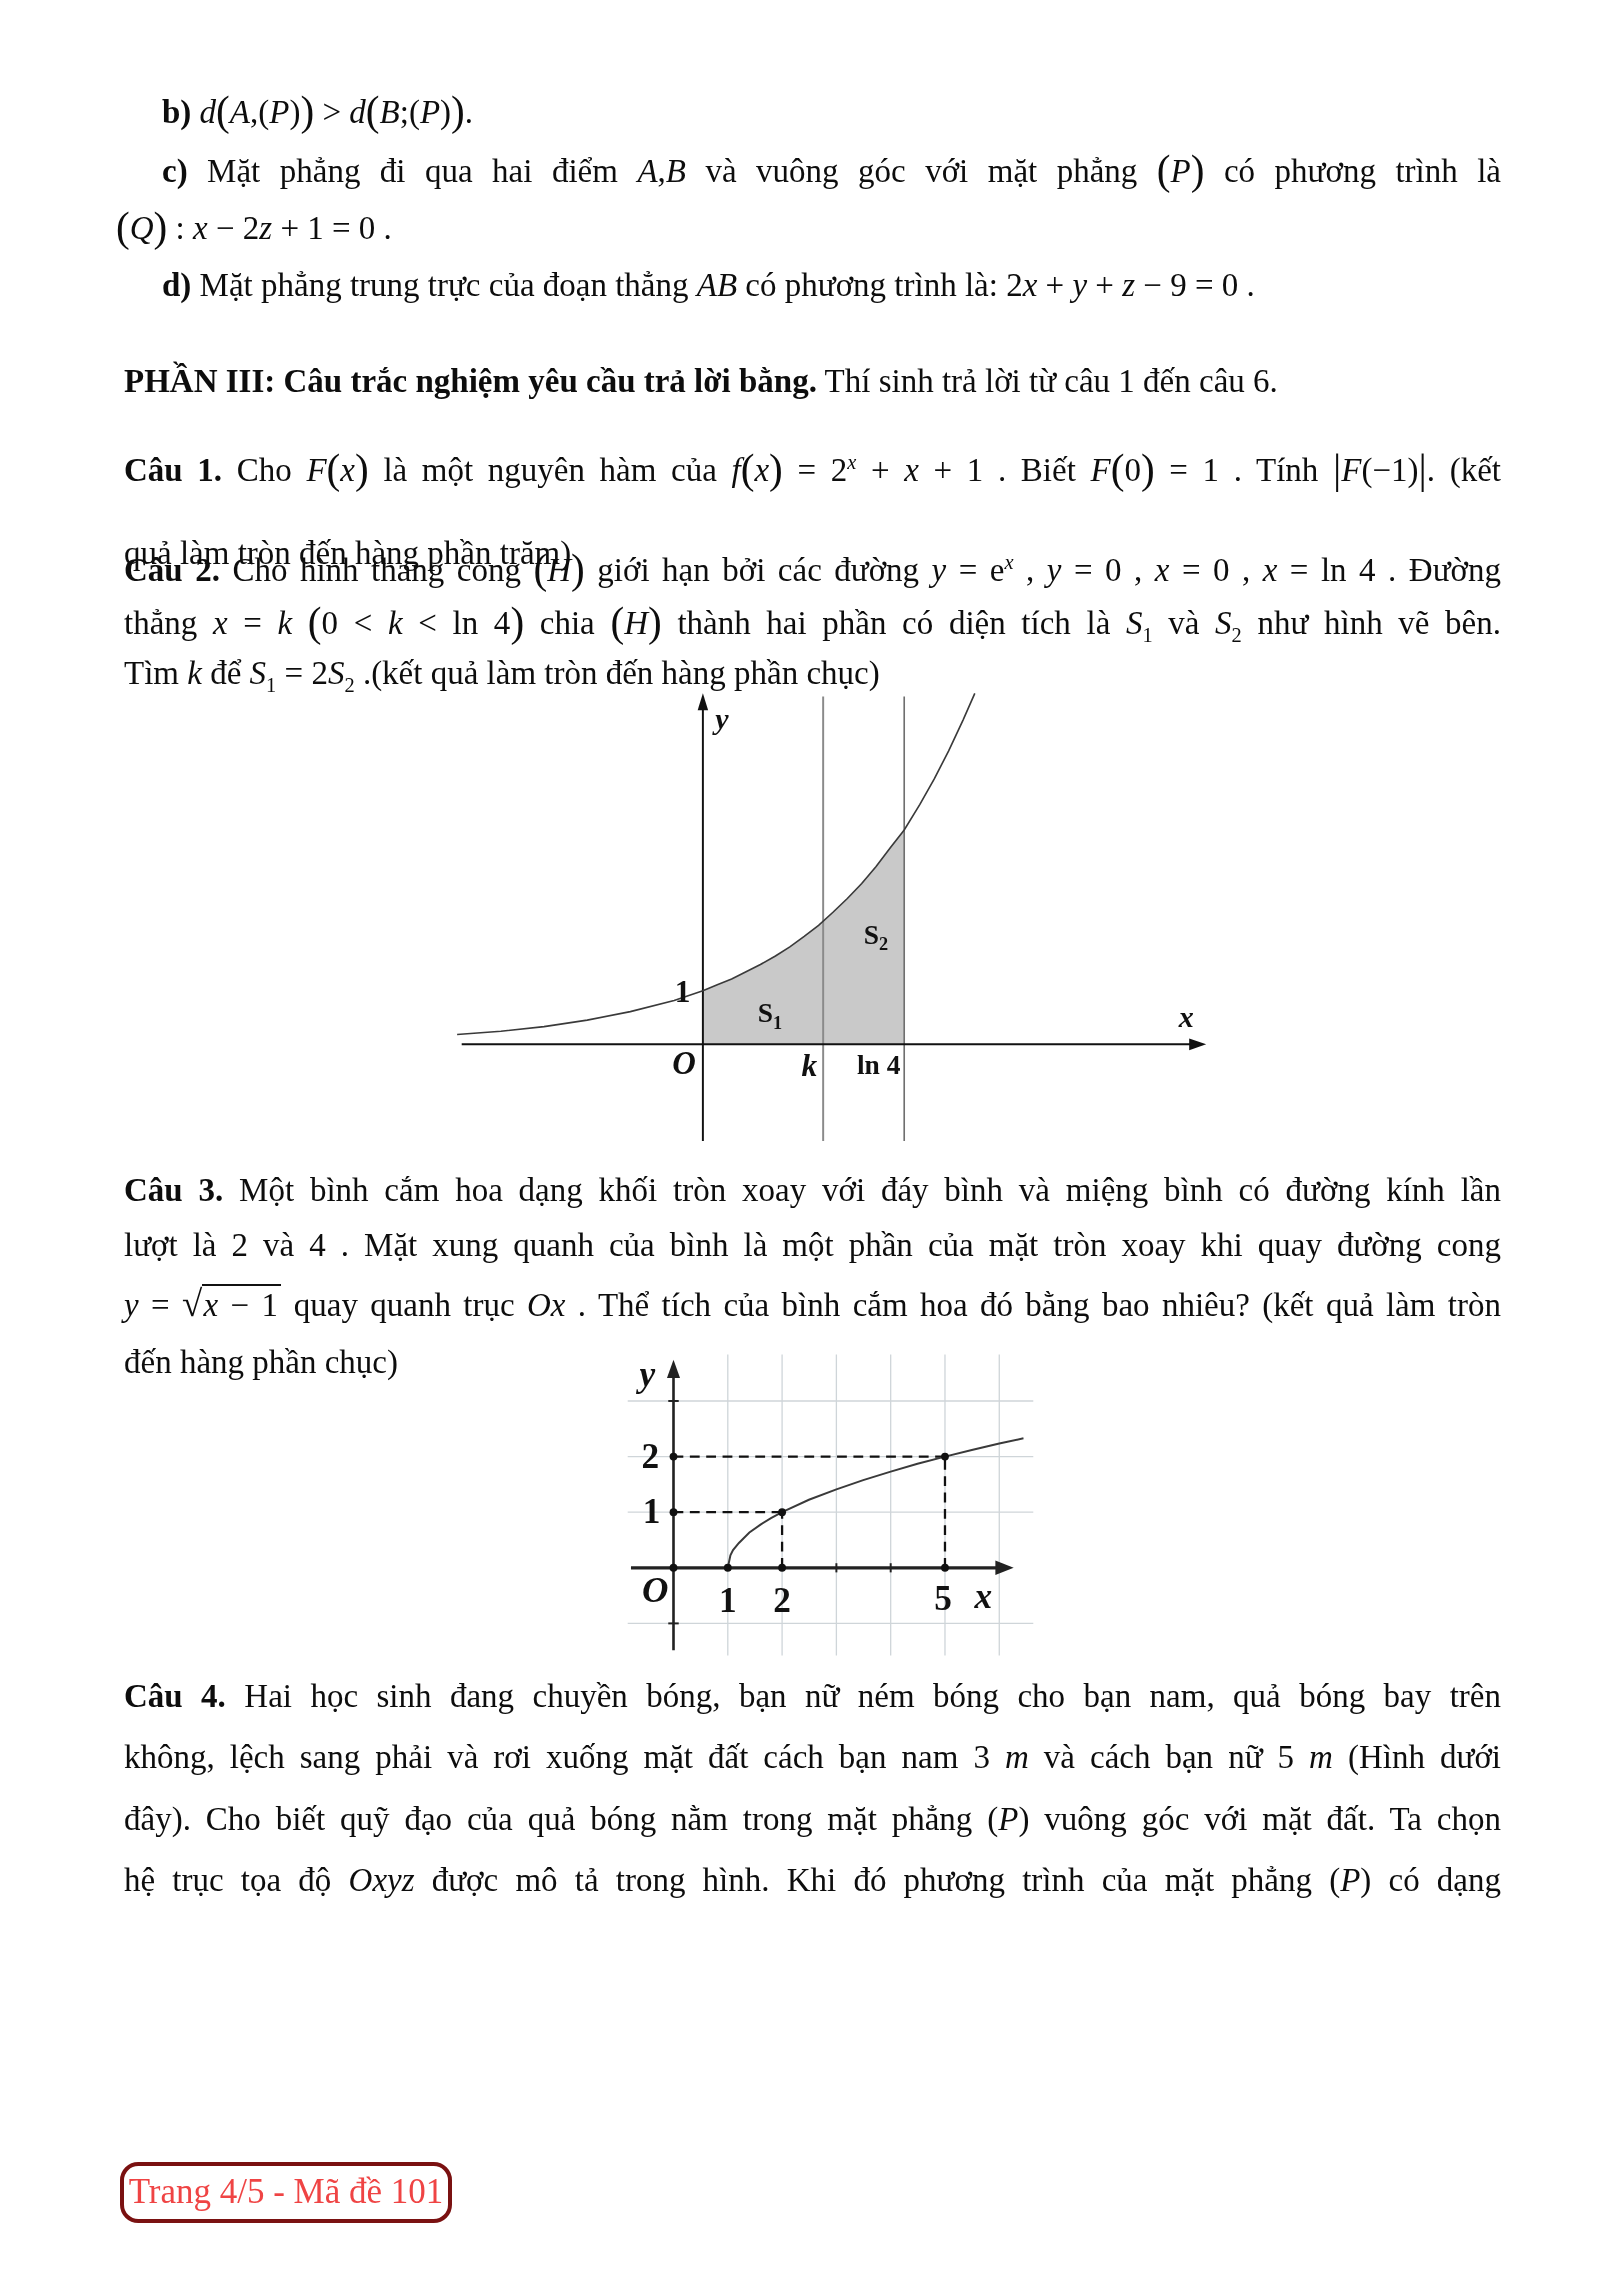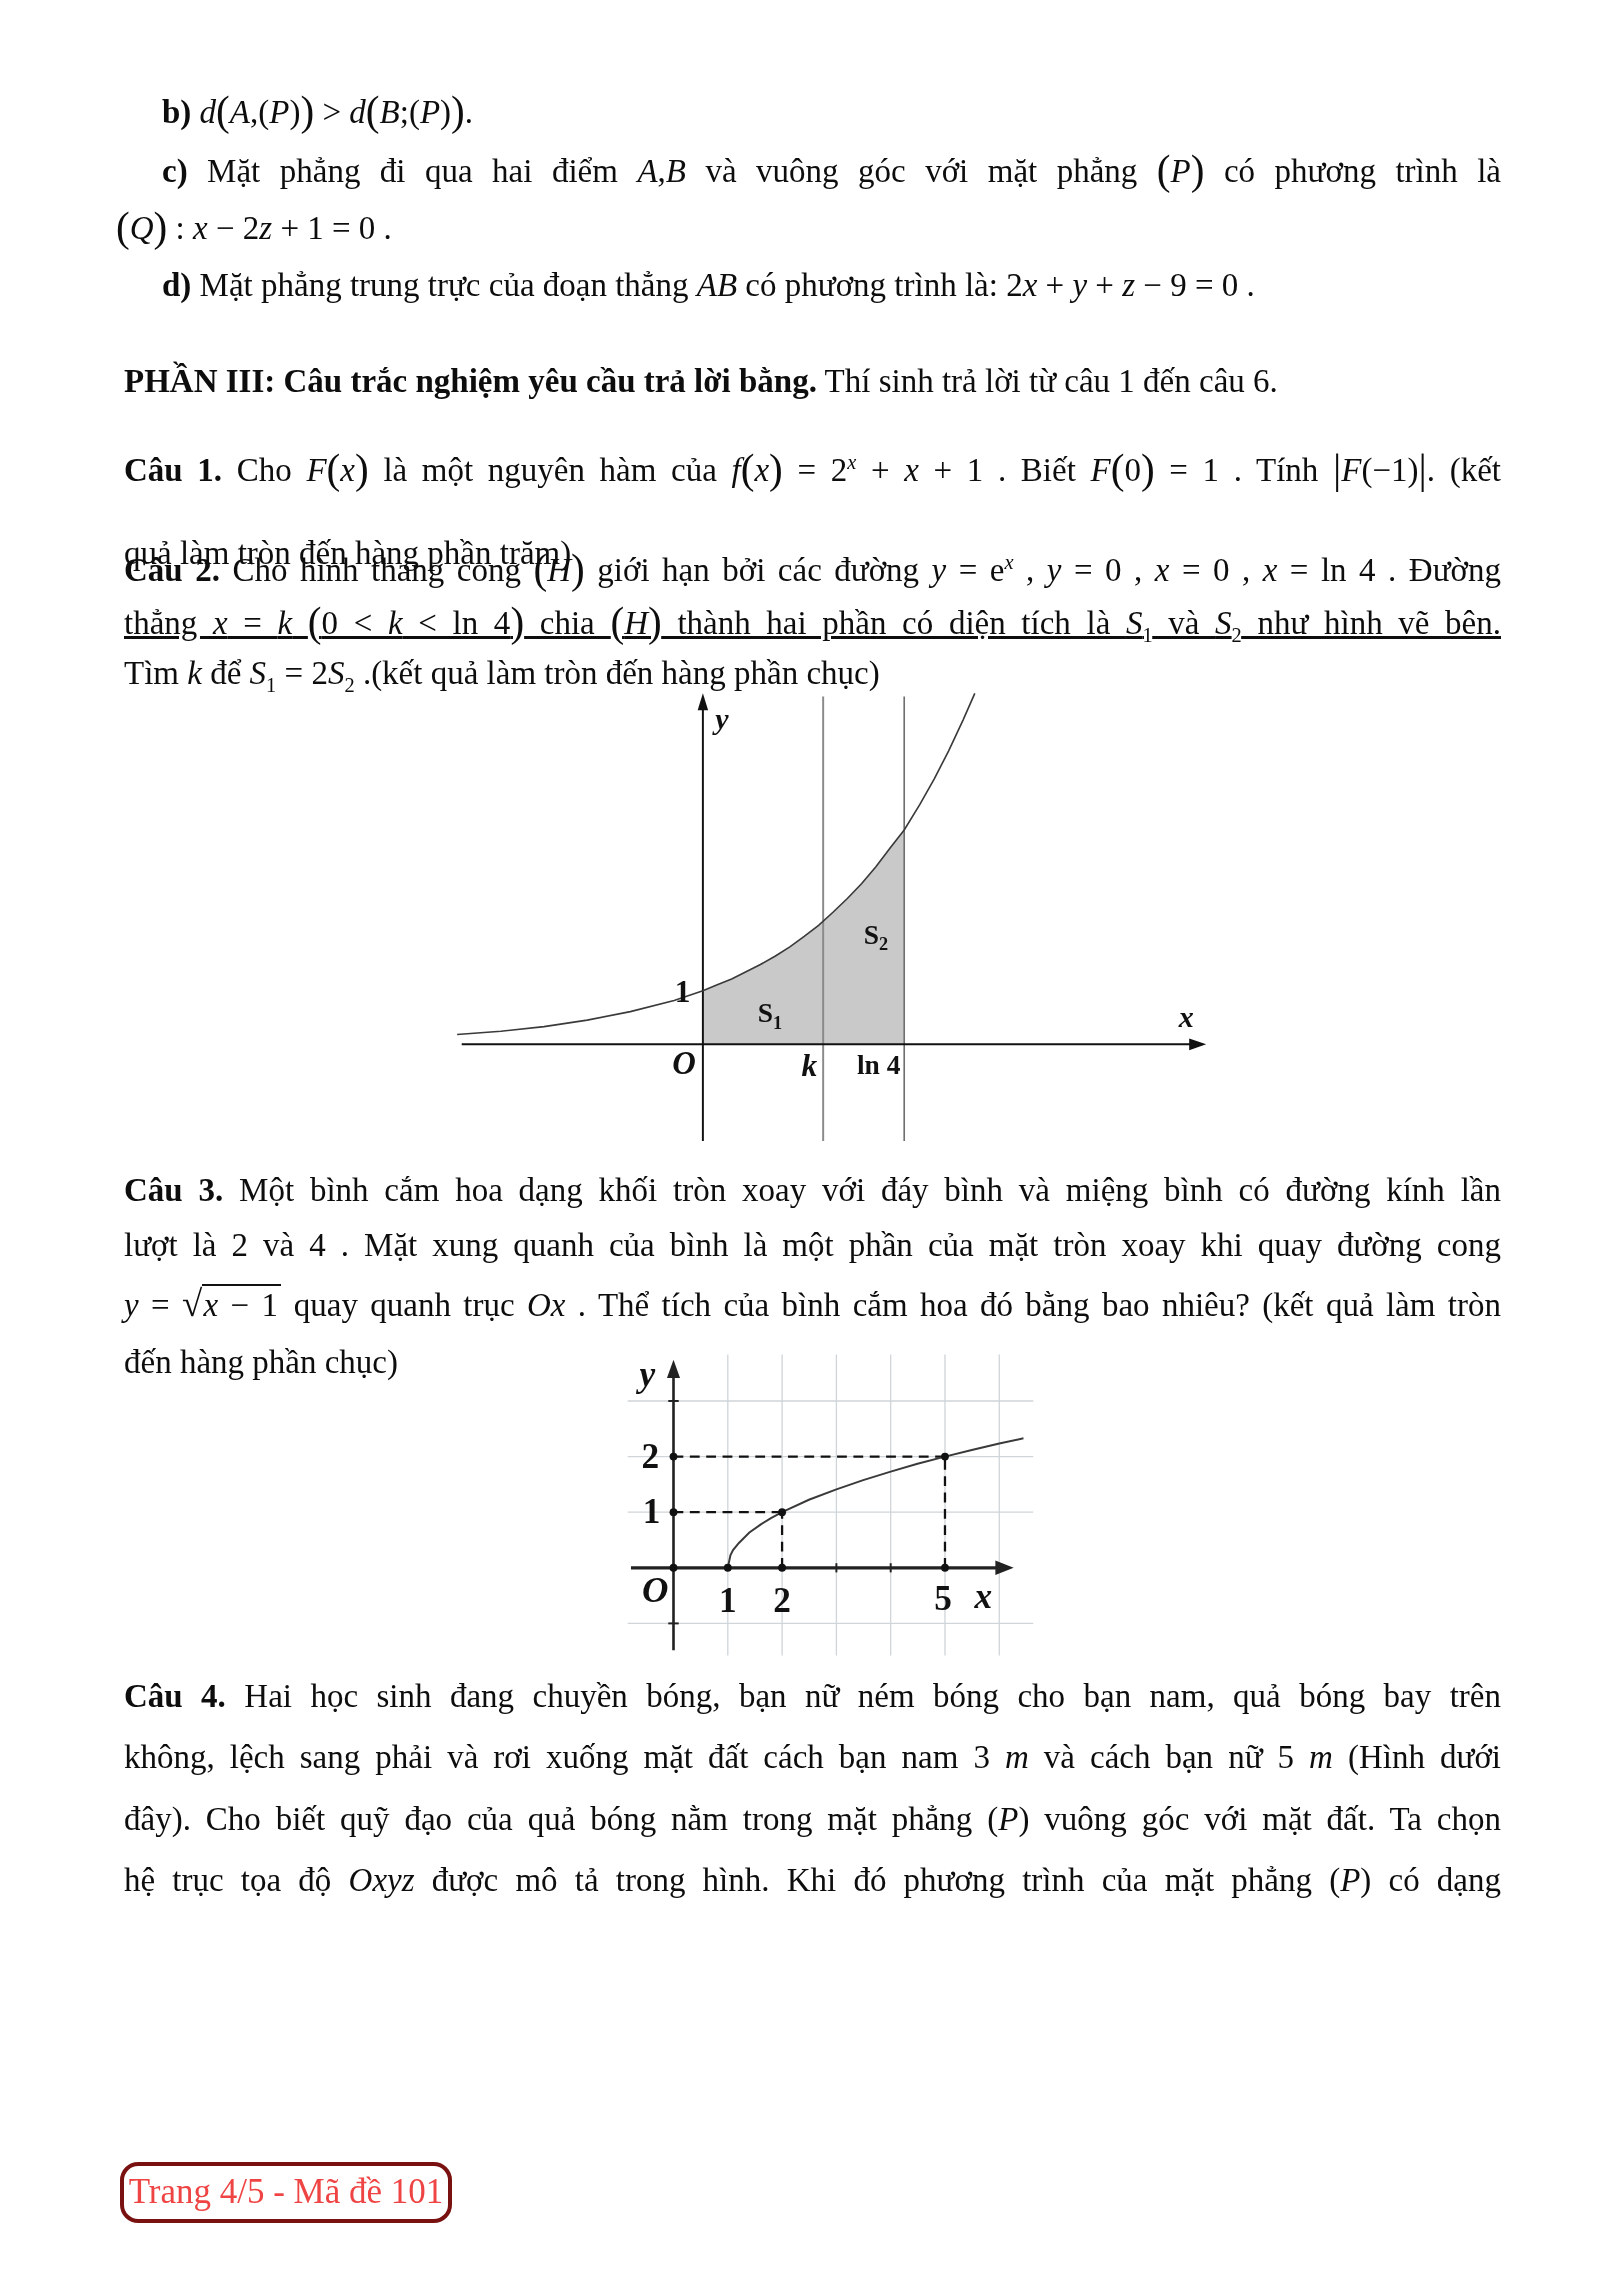--- a/index.html
+++ b/index.html
@@ -41,21 +41,21 @@
   <div class="tline indent" style="top:265px;"><b>d)</b> Mặt phẳng trung trực của đoạn thẳng <i>AB</i> có phương trình là: 2<i>x</i> + <i>y</i> + <i>z</i> − 9 = 0 .</div>
 
   <div class="tline" style="top:361px;">
     <b>PHẦN III: Câu trắc nghiệm yêu cầu trả lời bằng.</b><span> Thí sinh trả lời từ câu 1 đến câu 6.</span>
   </div>
 
   <div class="tline jlast" style="top:450px;"><b>Câu 1.</b> Cho <i>F</i><span class="bp">(</span><i>x</i><span class="bp">)</span> là một nguyên hàm của <i>f</i><span class="bp">(</span><i>x</i><span class="bp">)</span> = 2<sup><i>x</i></sup> + <i>x</i> + 1 . Biết <i>F</i><span class="bp">(</span>0<span class="bp">)</span> = 1 . Tính <span class="bp">|</span><i>F</i>(−1)<span class="bp">|</span>. (kết</div>
   <div class="tline" style="top:533px;">quả làm tròn đến hàng phần trăm)</div>
 
   <div class="tline jlast" style="top:550px;"><b>Câu 2.</b> Cho hình thang cong <span class="bp">(</span><i>H</i><span class="bp">)</span> giới hạn bởi các đường <i>y</i> = e<sup><i>x</i></sup> , <i>y</i> = 0 , <i>x</i> = 0 , <i>x</i> = ln 4 . Đường</div>
-  <div class="tline jlast" style="top:603px;text-decoration:underline;">thẳng <i>x</i> = <i>k</i> <span class="bp">(</span>0 &lt; <i>k</i> &lt; ln 4<span class="bp">)</span> chia <span class="bp">(</span><i>H</i><span class="bp">)</span> thành hai phần có diện tích là <i>S</i><sub>1</sub> và <i>S</i><sub>2</sub> như hình vẽ bên.</div>
+  <div class="tline jlast" style="top:603px;">thẳng <i>x</i> = <i>k</i> <span class="bp">(</span>0 &lt; <i>k</i> &lt; ln 4<span class="bp">)</span> chia <span class="bp">(</span><i>H</i><span class="bp">)</span> thành hai phần có diện tích là <i>S</i><sub>1</sub> và <i>S</i><sub>2</sub> như hình vẽ bên.</div>
   <div class="tline" style="top:653px;">Tìm <i>k</i> để <i>S</i><sub>1</sub> = 2<i>S</i><sub>2</sub> .(kết quả làm tròn đến hàng phần chục)</div>
 
   <svg style="left:445px; top:692px;" width="772" height="451" viewBox="0 0 1180 690" role="img">
 
     <path fill="#c9c9c9" d="M394,539 L394,457 L416,448 L438,439 L460,428 L482,417 L505,404 L527,390 L549,374 L571,357 L593,337 L615,316 L637,293 L659,267 L681,238 L702,211 L702,539 Z"></path>
 
     <line x1="578" y1="7" x2="578" y2="687" stroke="#8a8a8a" stroke-width="3"></line>
     <line x1="702" y1="7" x2="702" y2="687" stroke="#6f6f6f" stroke-width="2.5"></line>
 
     <line x1="25" y1="539" x2="1150" y2="539" stroke="#111" stroke-width="3"></line>

